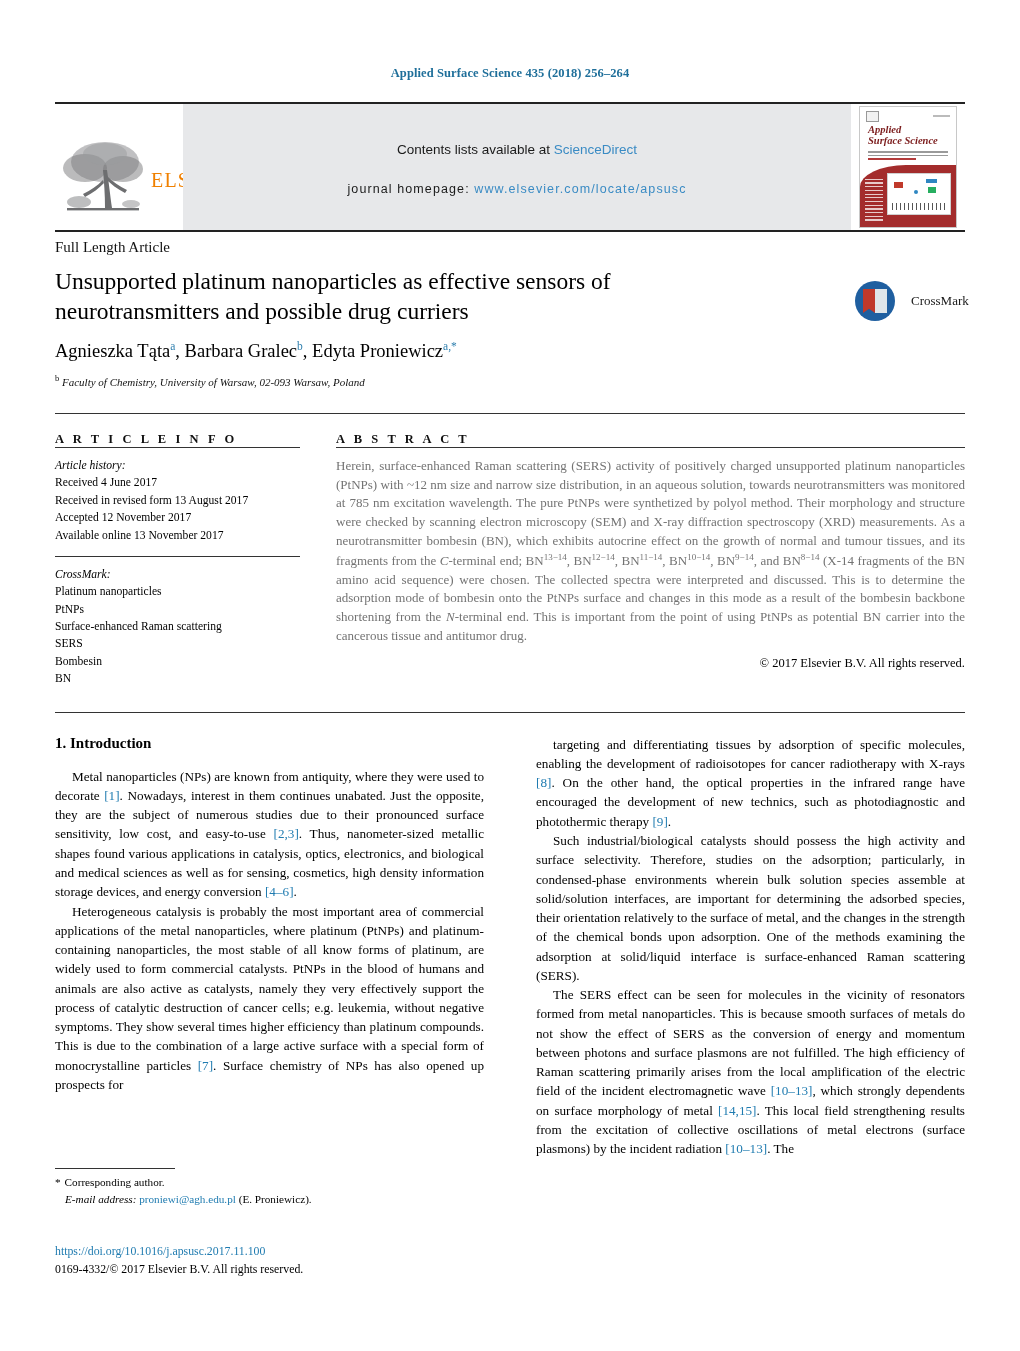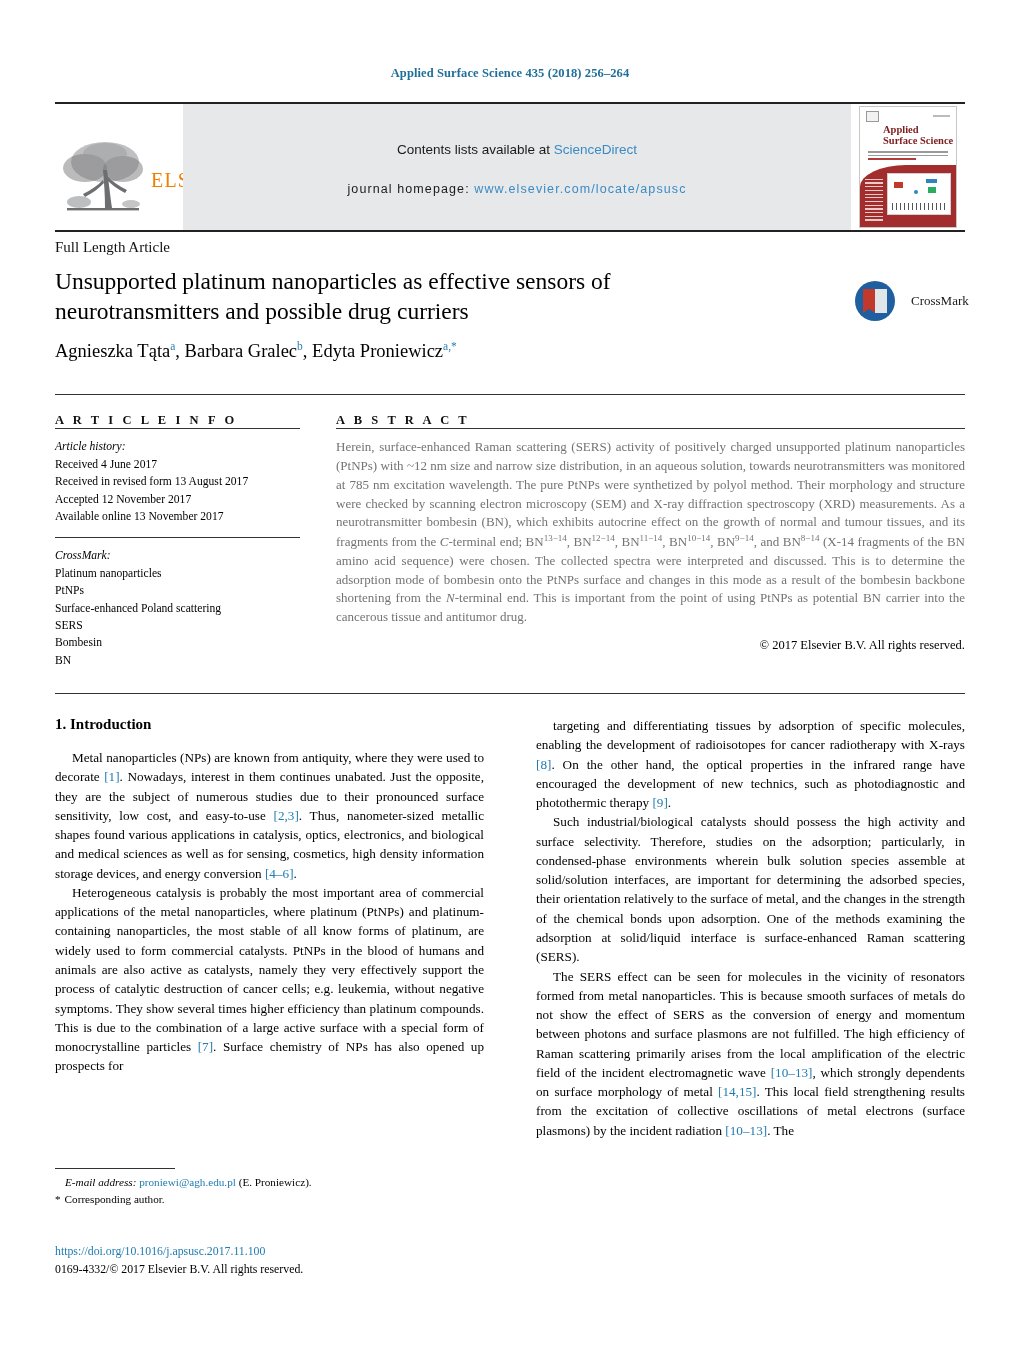--- a/index.html
+++ b/index.html
@@ -126,27 +126,28 @@
   .cover-chip {
     width: 11px; height: 9px;
     border: 1px solid #999;
     background: #f2f2f2;
   }
   .cover-tick {
     height: 2px; width: 17px; background: #bbb;
   }
   .cover-title {
     position: absolute;
-    top: 17px; left: 23px;
+    top: 17px; left: 8px;
     font-family: "Liberation Serif", serif;
     font-size: 10.5px;
     font-weight: bold;
     color: #7c1d1d;
     line-height: 1.08;
     text-align: left;
+    font-style: italic;
   }
   .cover-sub {
     position: absolute;
     top: 44px; left: 8px; right: 8px;
     height: 12px;
   }
   .cover-sub i {
     display: block;
     height: 1.5px;
     background: #9a9a9a;
@@ -435,20 +436,21 @@
     </div>
   </div>
 
   <div class="type-bar">
     <div class="article-type">Full Length Article</div>
     <div class="title-row">
       <div class="title-col">
         <h1 class="paper-title">Unsupported platinum nanoparticles as effective sensors of neurotransmitters and possible drug curriers</h1>
         <div class="authors">Agnieszka Tąta<sup>a</sup>, Barbara Gralec<sup>b</sup>, Edyta Proniewicz<sup>a,</sup><sup>*</sup></div>
         <div class="affil">
+            <div><sup>b</sup> Faculty of Chemistry, University of Warsaw, 02-093 Warsaw, Poland</div>
           </div>
       </div>
       <div class="crossmark">
         <div class="cm-badge">
           <span class="cm-book-l"></span>
           <span class="cm-book-r"></span>
           <span class="cm-notch"></span>
         </div>
         <span class="cm-label">CrossMark</span>
       </div>
@@ -469,21 +471,21 @@
             <div>Accepted 12 November 2017</div>
             <div>Available online 13 November 2017</div>
           </div>
       </div>
       <div class="info-sep"></div>
       <div class="info-group">
         <div class="lab">CrossMark:</div>
         <div>
             <div>Platinum nanoparticles</div>
             <div>PtNPs</div>
-            <div>Surface-enhanced Poland scattering</div>
+            <div>Surface-enhanced Raman scattering</div>
             <div>SERS</div>
             <div>Bombesin</div>
             <div>BN</div>
           </div>
       </div>
     </div>
 
     <div class="col-abs">
       <div class="sec-head">A B S T R A C T</div>
       <div class="thin-rule"></div>
@@ -506,26 +508,26 @@
           <p class="para">targeting and differentiating tissues by adsorption of specific molecules, enabling the development of radioisotopes for cancer radiotherapy with X-rays <span class="ref">[8]</span>. On the other hand, the optical properties in the infrared range have encouraged the development of new technics, such as photodiagnostic and photothermic therapy <span class="ref">[9]</span>.</p>
           <p class="para">Such industrial/biological catalysts should possess the high activity and surface selectivity. Therefore, studies on the adsorption; particularly, in condensed-phase environments wherein bulk solution species assemble at solid/solution interfaces, are important for determining the adsorbed species, their orientation relatively to the surface of metal, and the changes in the strength of the chemical bonds upon adsorption. One of the methods examining the adsorption at solid/liquid interface is surface-enhanced Raman scattering (SERS).</p>
           <p class="para">The SERS effect can be seen for molecules in the vicinity of resonators formed from metal nanoparticles. This is because smooth surfaces of metals do not show the effect of SERS as the conversion of energy and momentum between photons and surface plasmons are not fulfilled. The high efficiency of Raman scattering primarily arises from the local amplification of the electric field of the incident electromagnetic wave <span class="ref">[10–13]</span>, which strongly dependents on surface morphology of metal <span class="ref">[14,15]</span>. This local field strengthening results from the excitation of collective oscillations of metal electrons (surface plasmons) by the incident radiation <span class="ref">[10–13]</span>. The</p>
         </div>
     </div>
   </div>
 
   <div class="footnote">
     <div class="fn-rule"></div>
     <div class="fn-line">
+      <span class="star">*</span><span>Corresponding author.</span>
+    </div>
+    <div class="fn-line">
       <span class="lab">E-mail address:</span>
       <span class="fn-mail">proniewi@agh.edu.pl</span>
       <span>(E. Proniewicz).</span>
-    </div>
-    <div class="fn-line">
-      <span class="star">*</span><span>Corresponding author.</span>
     </div>
   </div>
 
   <div class="doi-block">
     <div class="doi-link">https://doi.org/10.1016/j.apsusc.2017.11.100</div>
     <div>0169-4332/© 2017 Elsevier B.V. All rights reserved.</div>
   </div>
 
 </div>
 

